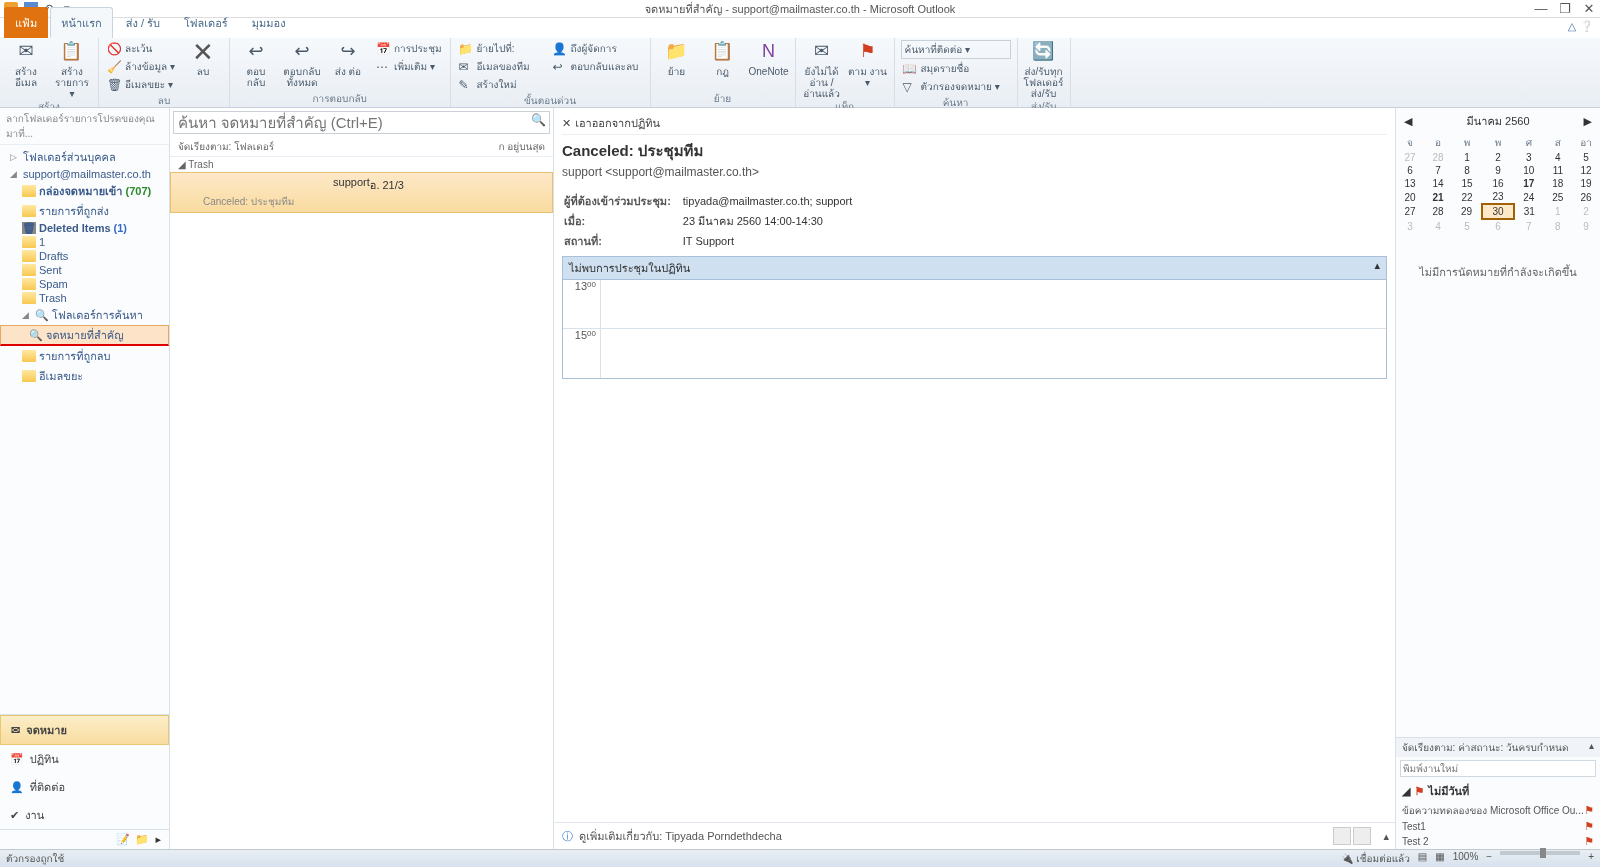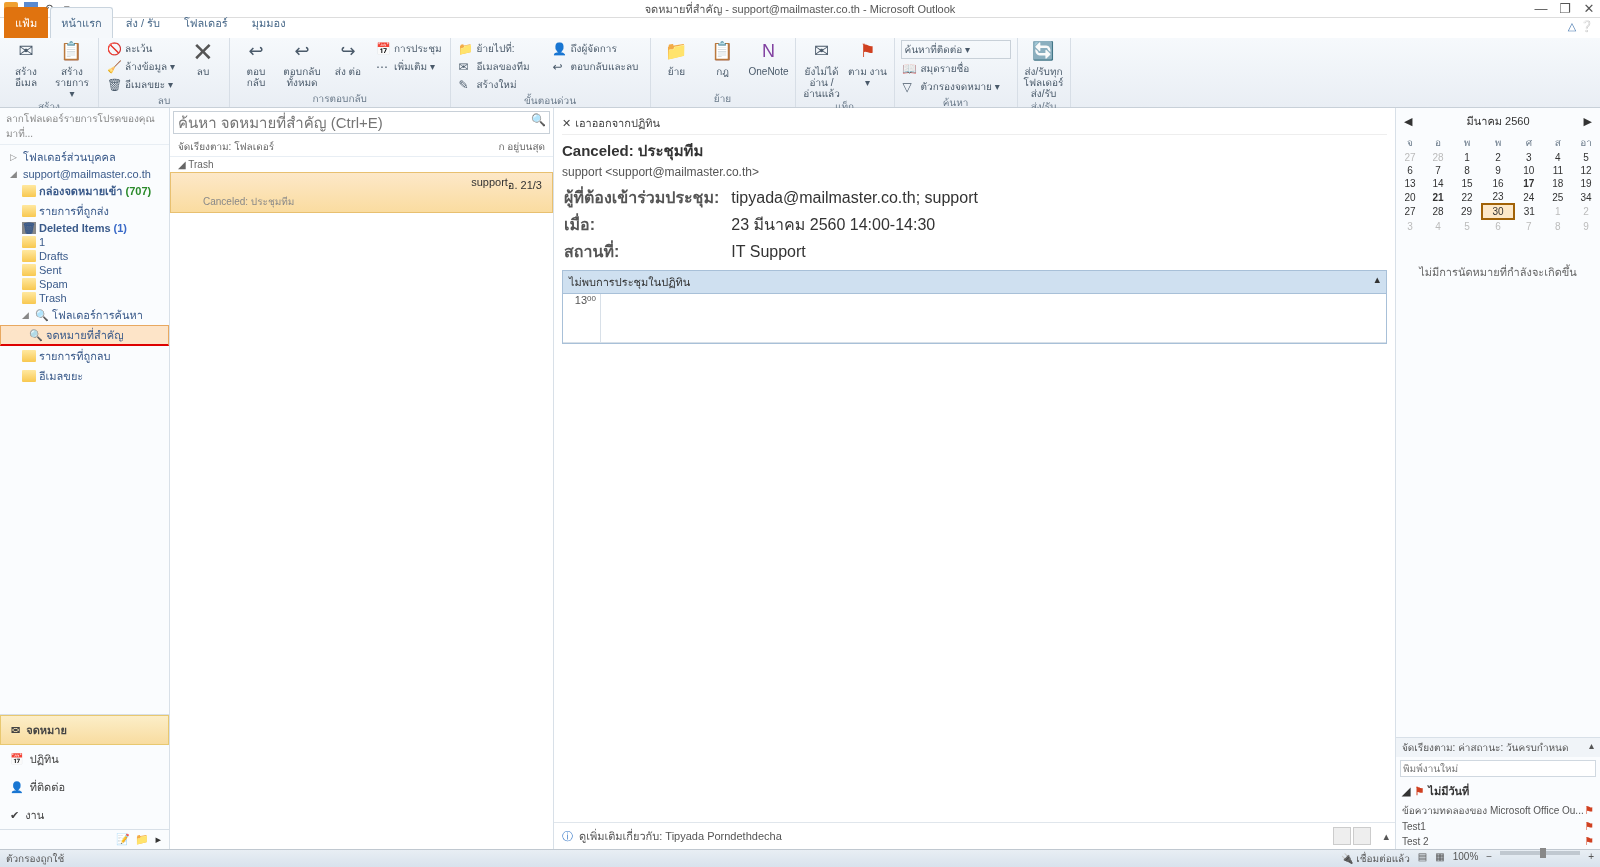--- a/index.html
+++ b/index.html
@@ -55,29 +55,29 @@
 .nav-icons { padding: 3px 8px; display: flex; gap: 6px; justify-content: flex-end; border-top: 1px solid #d8e0e8; }
 
 
 .searchbox { margin: 3px; position: relative; }
 .searchbox input { width: 100%; padding: 2px 20px 2px 4px; border: 1px solid #c8d0d8; font-size: 15px; color: #888; }
 .searchbox .sicon { position: absolute; right: 4px; top: 2px; font-size: 12px; color: #888; }
 .list-header { display: flex; justify-content: space-between; padding: 2px 8px; font-size: 10px; color: #666; border-bottom: 1px solid #e8eef4; }
 .msg-group { padding: 2px 8px; font-size: 10px; color: #666; }
 .msg-item { padding: 3px 10px 3px 24px; font-size: 11px; cursor: default; }
 .msg-item.selected { background: linear-gradient(#fde8c8,#fadca0); border: 1px solid #e8c070; }
-.msg-item .row1 { display: flex; justify-content: flex-end; }
+.msg-item .row1 { display: flex; justify-content: center; }
 .msg-item .subject { color: #888; font-size: 10px; padding-left: 8px; }
 
 
 .reading-header { padding: 4px 8px; }
 .reading-action { display: flex; align-items: center; gap: 4px; font-size: 11px; color: #444; padding: 2px 0; border-bottom: 1px solid #eee; }
 .reading-title { font-size: 15px; font-weight: bold; padding: 4px 0 2px; }
 .reading-from { font-size: 12px; color: #555; padding-bottom: 4px; }
-.reading-meta { font-size: 16px; }
+.reading-meta { font-size: 11px; margin-top: 7px; }
 .reading-meta td:first-child { font-weight: bold; color: #555; padding-right: 10px; white-space: nowrap; }
 .cal-bar { background: #cfe0f0; padding: 2px 6px; font-size: 11px; border: 1px solid #a8c0d8; display:flex; justify-content:space-between; }
 .cal-body { border: 1px solid #a8c0d8; border-top: none; }
 .cal-row { display: flex; height: 49px; border-bottom: 1px solid #d8e0e8; }
 .cal-time { width: 38px; text-align: right; padding-right: 4px; font-size: 11px; color: #555; border-right: 1px solid #d8e0e8; }
 .cal-time sup { font-size: 8px; vertical-align: top; }
 .cal-slot { flex: 1; }
 .info-footer { border-top: 1px solid #e0e6ec; padding: 4px 8px; font-size: 11px; color: #555; display: flex; align-items: center; gap: 6px; margin-top: auto; position:relative; }
 .info-footer .ppl { position:absolute; right:24px; display:flex; gap:2px; }
 .info-footer .ppl span { width:18px; height:18px; border:1px solid #ccc; background:#eee; display:inline-block; }
@@ -435,20 +435,24 @@
     <div style="padding:0 8px;">
       <div class="cal-bar">
           <span>ไม่พบการประชุมในปฏิทิน</span>
           <span>▴</span>
         </div>
       <div class="cal-body">
         <div class="cal-row">
             <div class="cal-time"><span>13</span><sup>00</sup></div>
             <div class="cal-slot"></div>
           </div>
+        <div class="cal-row" style="border-bottom:none;">
+            <div class="cal-time"><span>15</span><sup>00</sup></div>
+            <div class="cal-slot"></div>
+          </div>
       </div>
     </div>
     <div class="info-footer">
       <span style="color:#3a7ac8;">ⓘ</span>
       <span>ดูเพิ่มเติมเกี่ยวกับ: Tipyada Porndethdecha</span>
       <span class="ppl">
           <span></span>
           <span></span>
         </span>
       <span style="position:absolute;right:6px;">▴</span>
@@ -500,21 +504,21 @@
               <td class="">18</td>
               <td class="">19</td>
             </tr>
             <tr>
               <td class="">20</td>
               <td class="bold">21</td>
               <td class="">22</td>
               <td class="">23</td>
               <td class="">24</td>
               <td class="">25</td>
-              <td class="">34</td>
+              <td class="">26</td>
             </tr>
             <tr>
               <td class="">27</td>
               <td class="">28</td>
               <td class="">29</td>
               <td class="today">30</td>
               <td class="">31</td>
               <td class="dim">1</td>
               <td class="dim">2</td>
             </tr>

